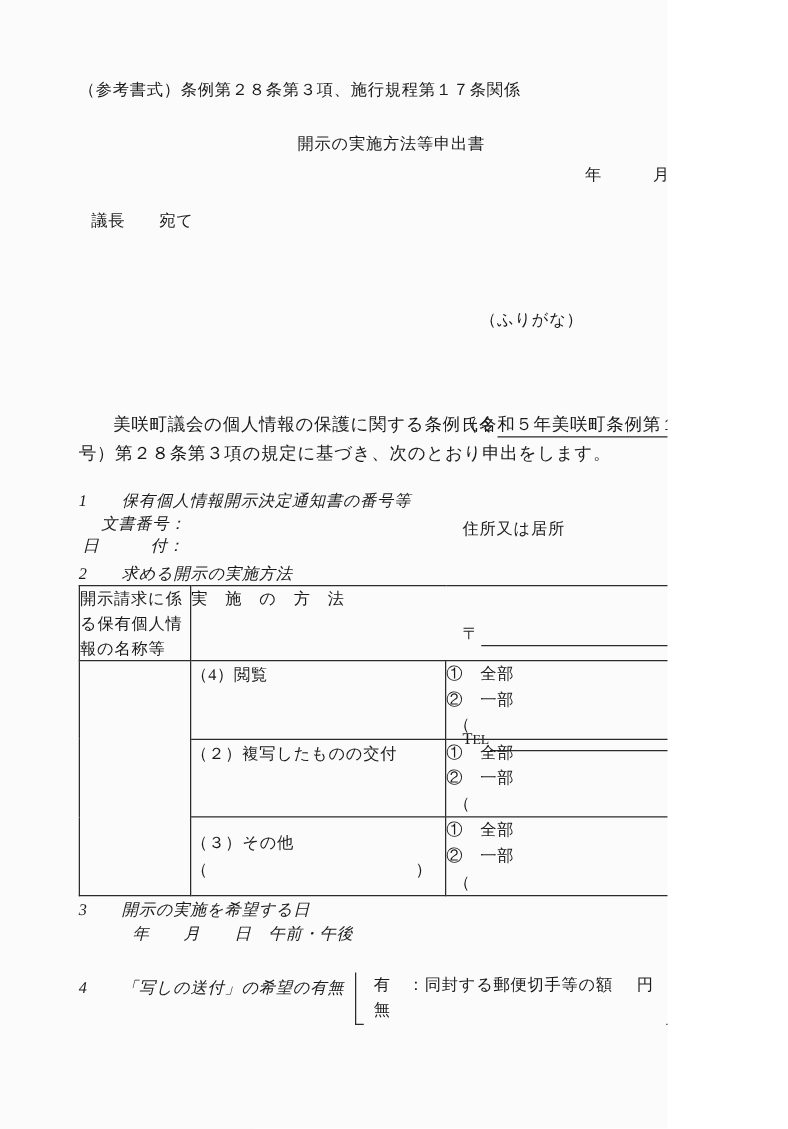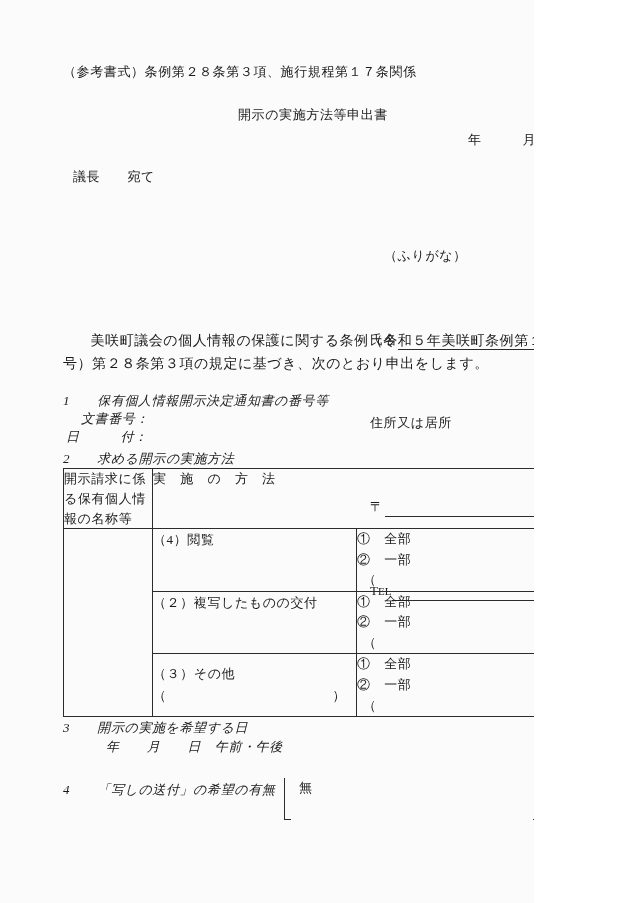--- a/index.html
+++ b/index.html
@@ -329,19 +329,23 @@
 
   <div class="item jp item-3"><span>3</span>　　<span>開示の実施を希望する日</span></div>
   <div class="item jp item-3b">年　　月　　日　午前・午後</div>
 
   <div class="item jp item-4"><span>4</span>　　<span>「写しの送付」の希望の有無</span></div>
 
   <div class="bracket-group">
     <span class="brk brk-left"></span>
     <div class="bracket-inner jp">
       <span class="bracket-line">
+        <span>有　：同封する郵便切手等の額</span>
+        <span class="amount-unit">円</span>
+      </span>
+      <span class="bracket-line">
         <span>無</span>
       </span>
     </div>
     <span class="brk brk-right"></span>
   </div>
 
 </div>
 
 </body></html>

